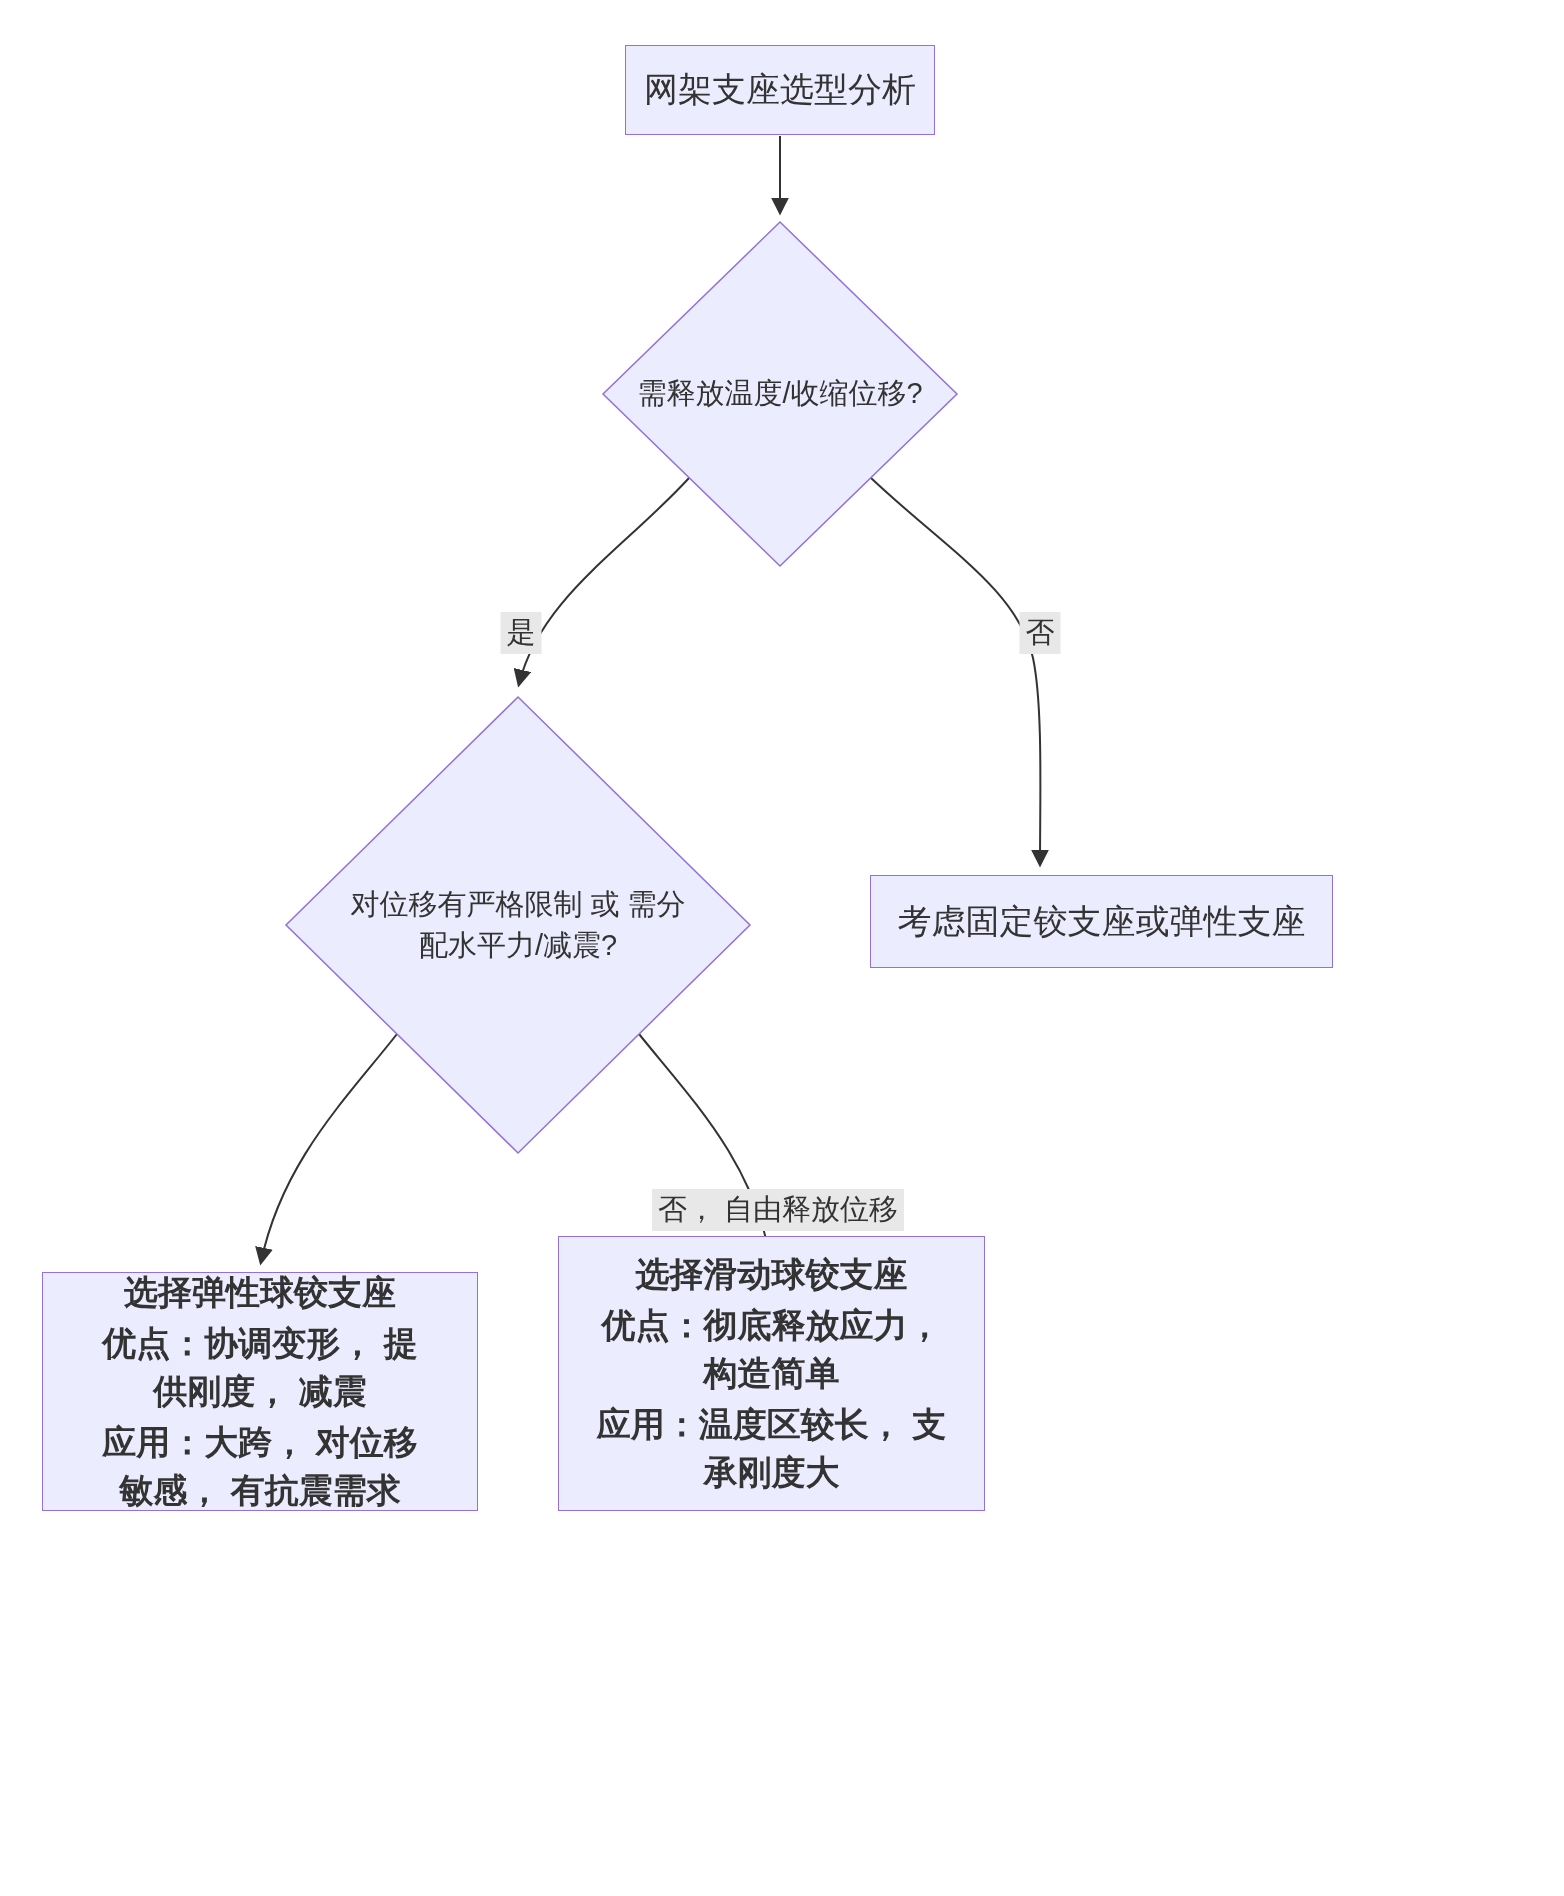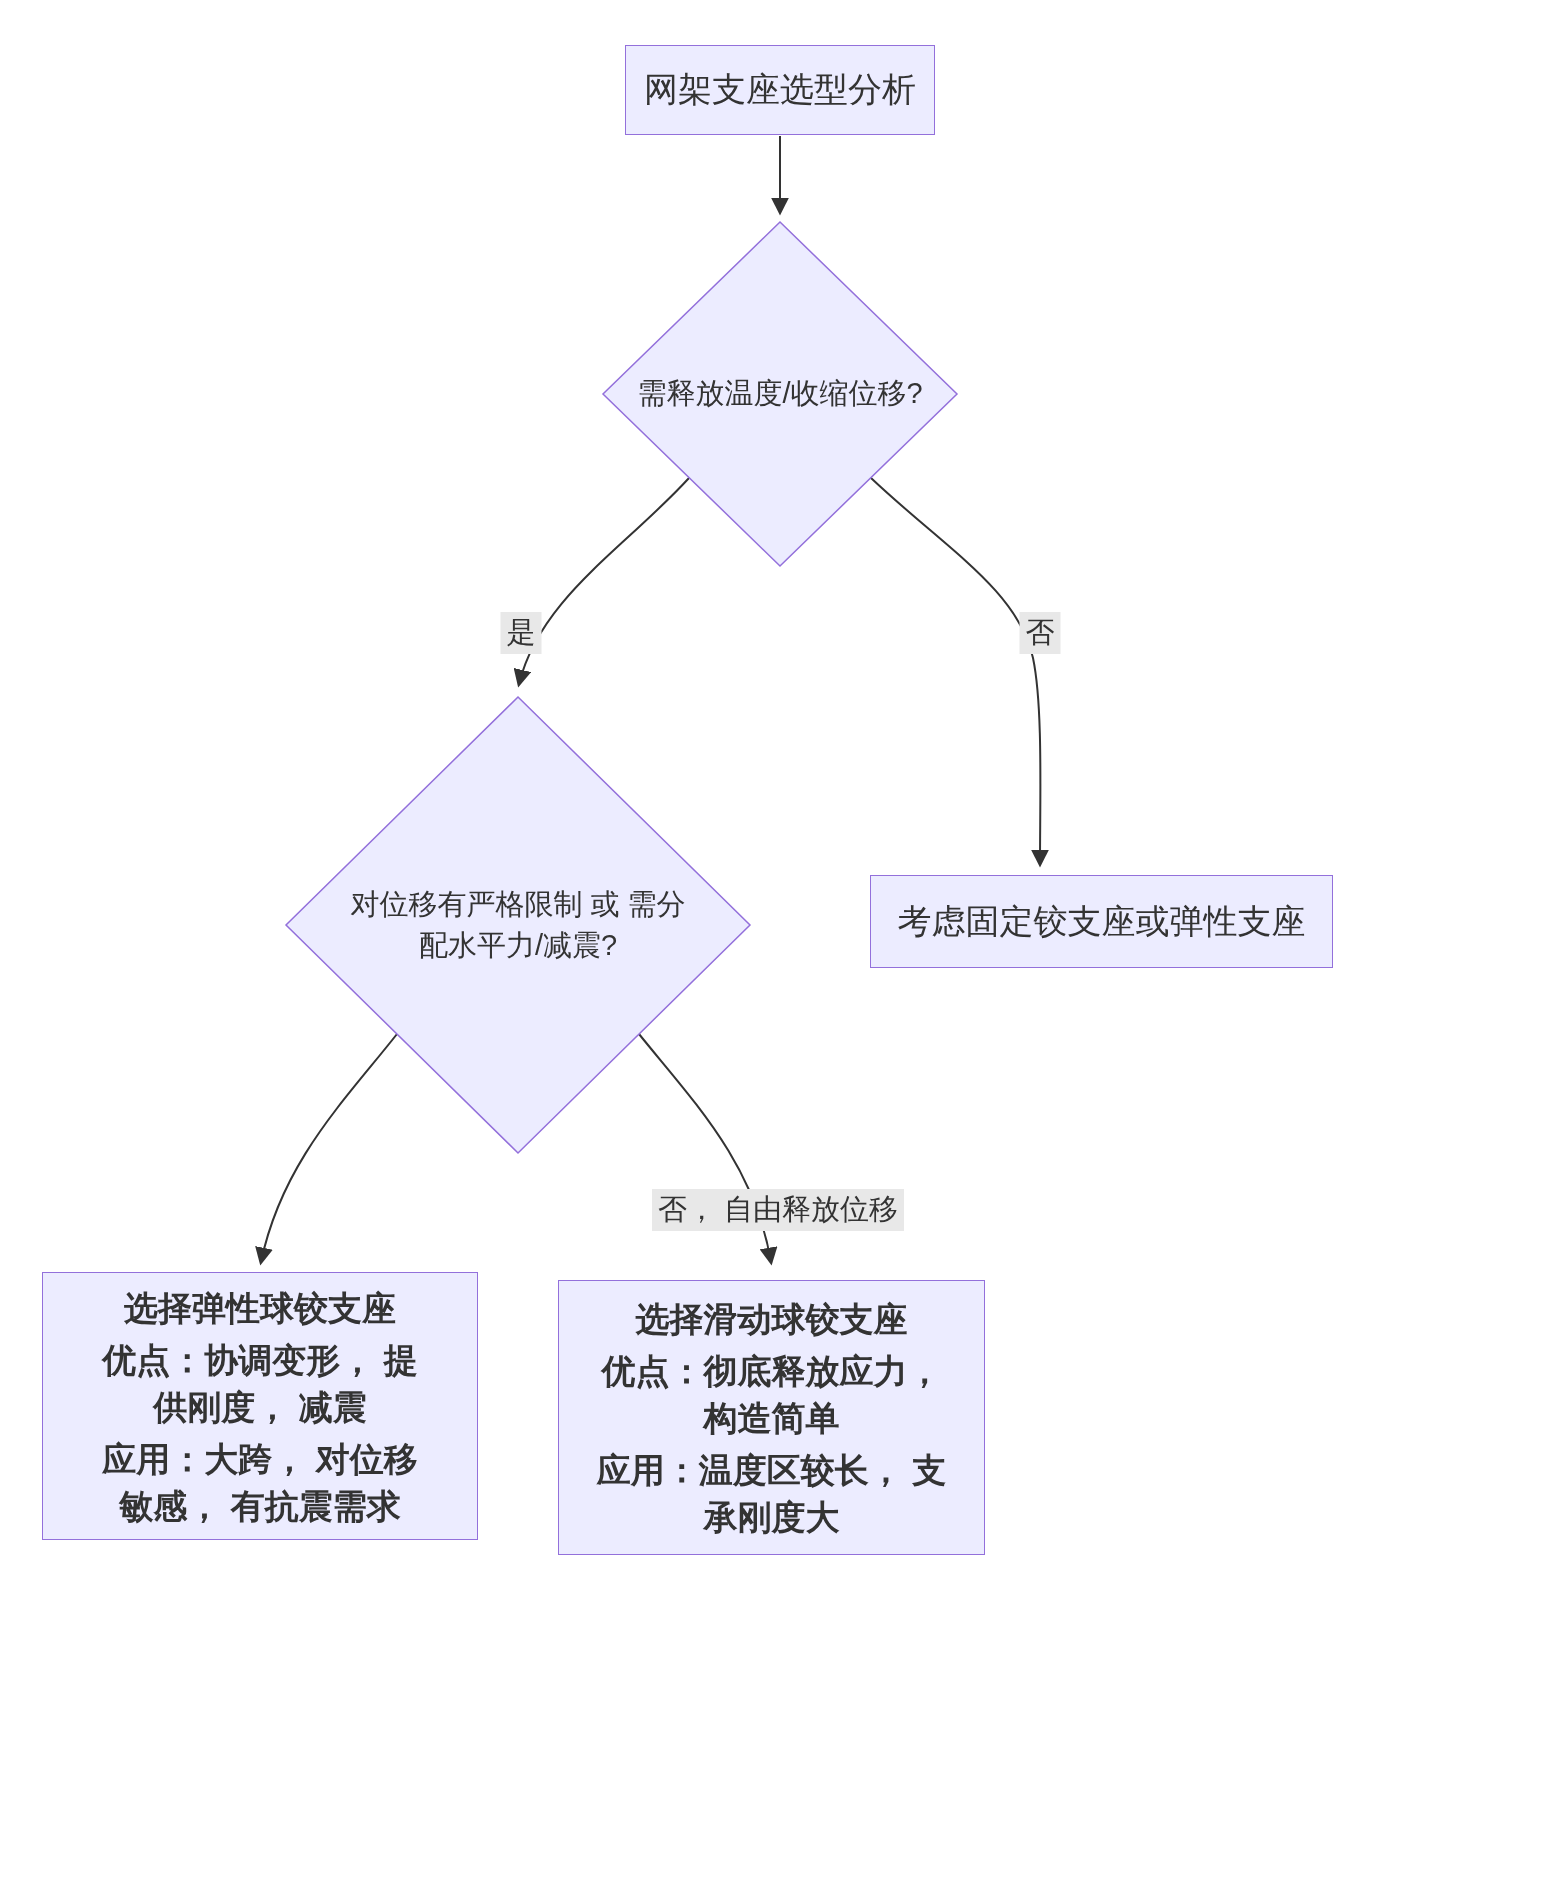--- a/index.html
+++ b/index.html
@@ -79,27 +79,27 @@
   </div>
 
   <div class="diamond-text" style="left:780px; top:394px; width:400px;">需释放温度/收缩位移?</div>
 
   <div class="diamond-text" style="left:518px; top:925px; width:352px;">对位移有严格限制 或 需分配水平力/减震?</div>
 
   <div class="node" style="left:870px; top:875px; width:463px; height:93px;">
     <span>考虑固定铰支座或弹性支座</span>
   </div>
 
-  <div class="node result" style="left:42px; top:1272px; width:436px; height:268px;justify-content:space-between;">
+  <div class="node result" style="left:42px; top:1272px; width:436px; height:239px;">
     <div class="node-title">选择弹性球铰支座</div>
     <div class="node-line" style="width:340px;">优点：协调变形， 提供刚度， 减震</div>
     <div class="node-line" style="width:340px;">应用：大跨， 对位移敏感， 有抗震需求</div>
   </div>
 
-  <div class="node result" style="left:558px; top:1280px; width:427px; height:275px;justify-content:flex-end;">
+  <div class="node result" style="left:558px; top:1236px; width:427px; height:275px;">
     <div class="node-title">选择滑动球铰支座</div>
     <div class="node-line" style="width:360px;">优点：彻底释放应力， 构造简单</div>
     <div class="node-line" style="width:360px;">应用：温度区较长， 支承刚度大</div>
   </div>
 
   <span class="edge-label" style="left:521px; top:633px;">是</span>
 
   <span class="edge-label" style="left:1040px; top:633px;">否</span>
 
 

